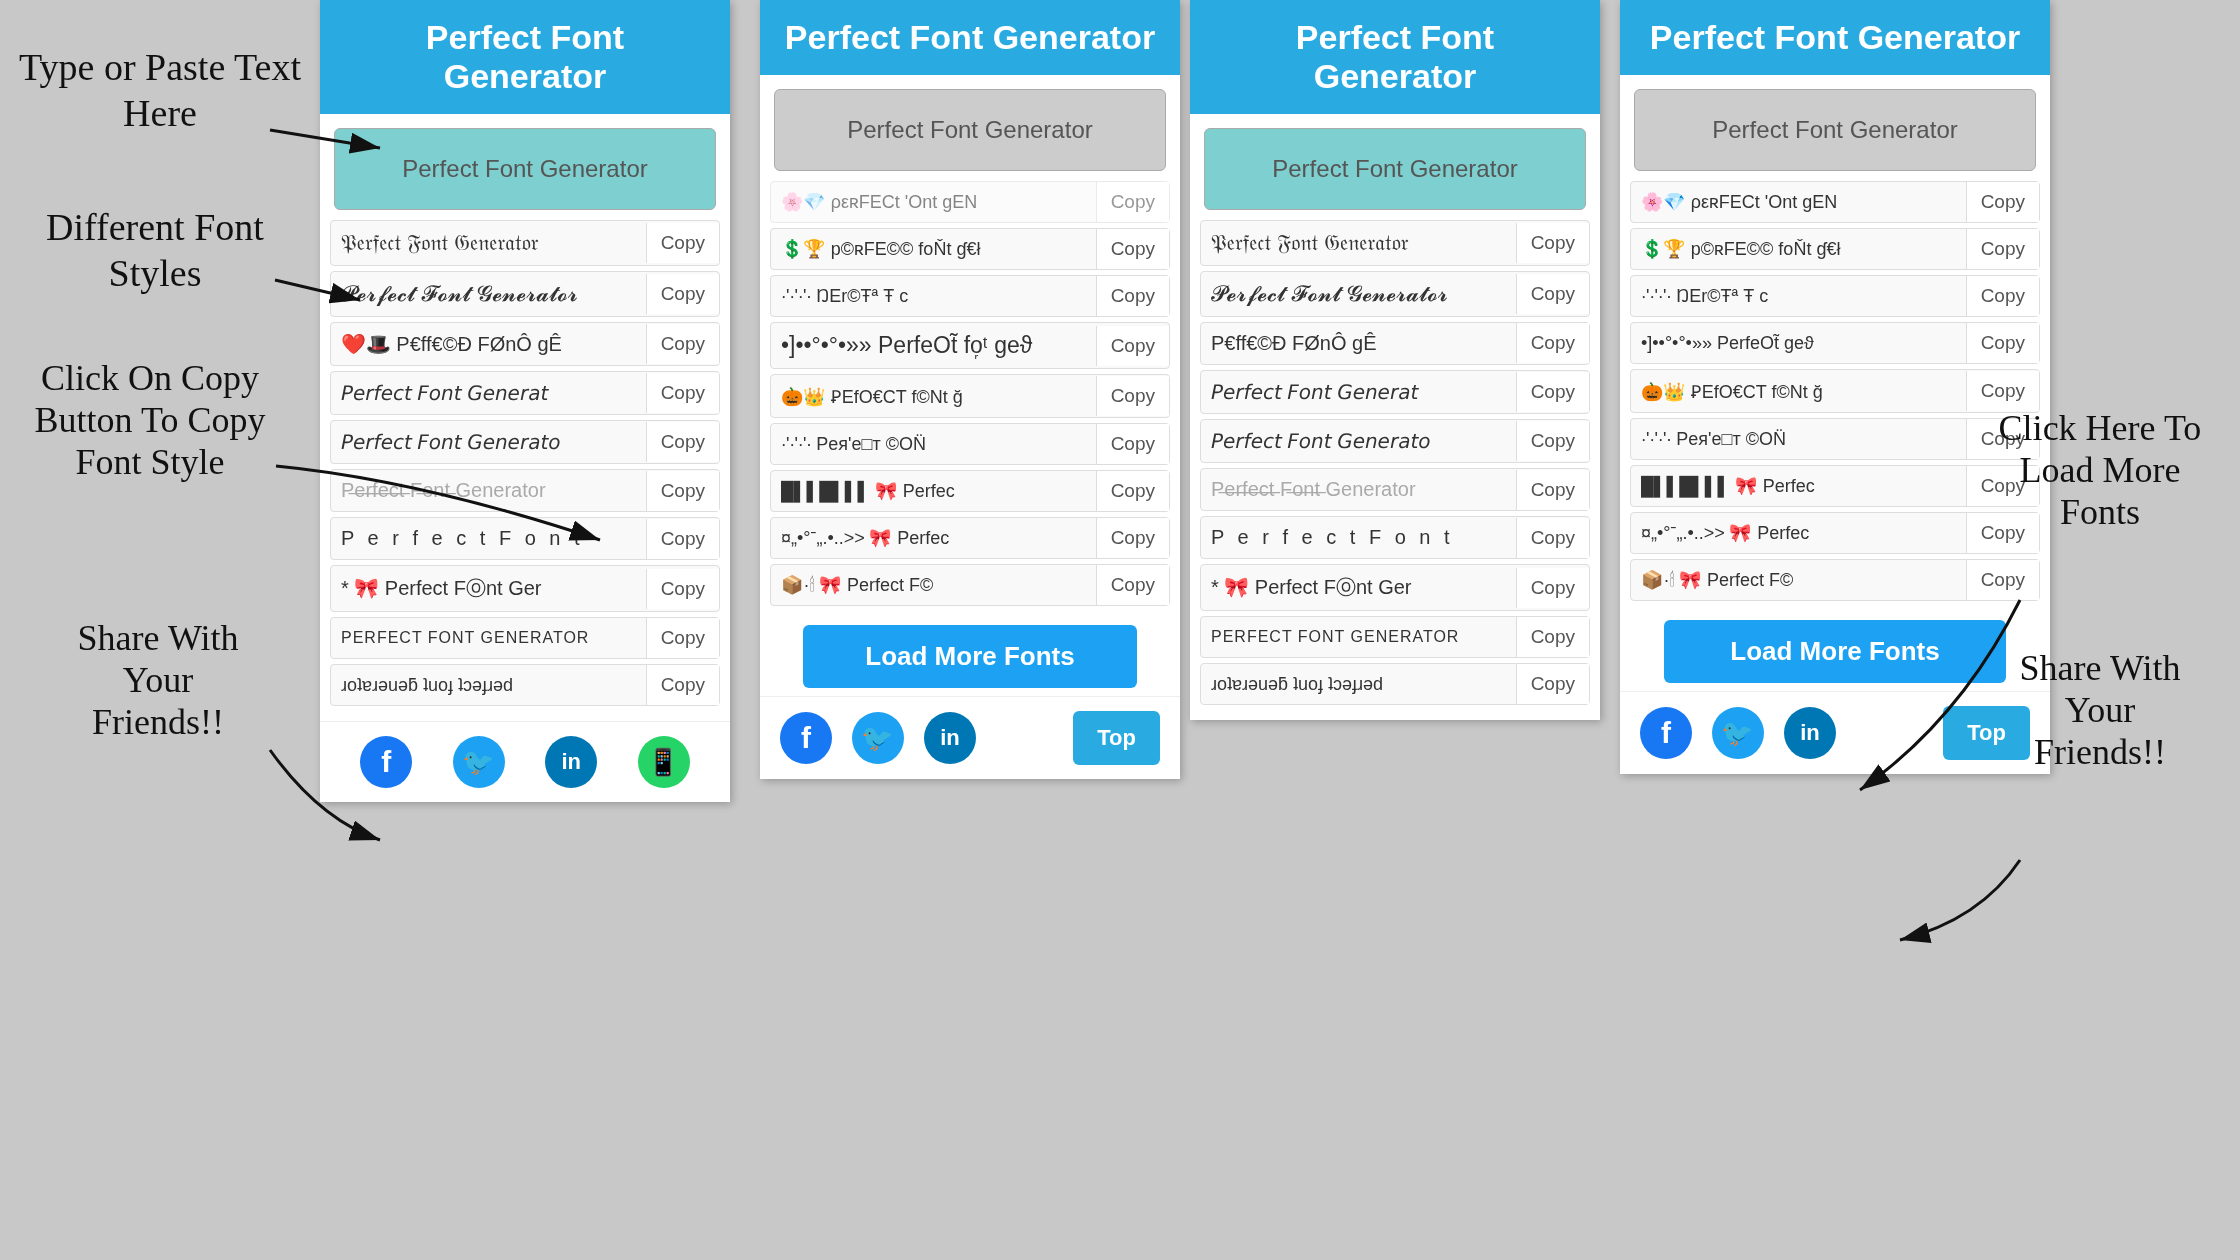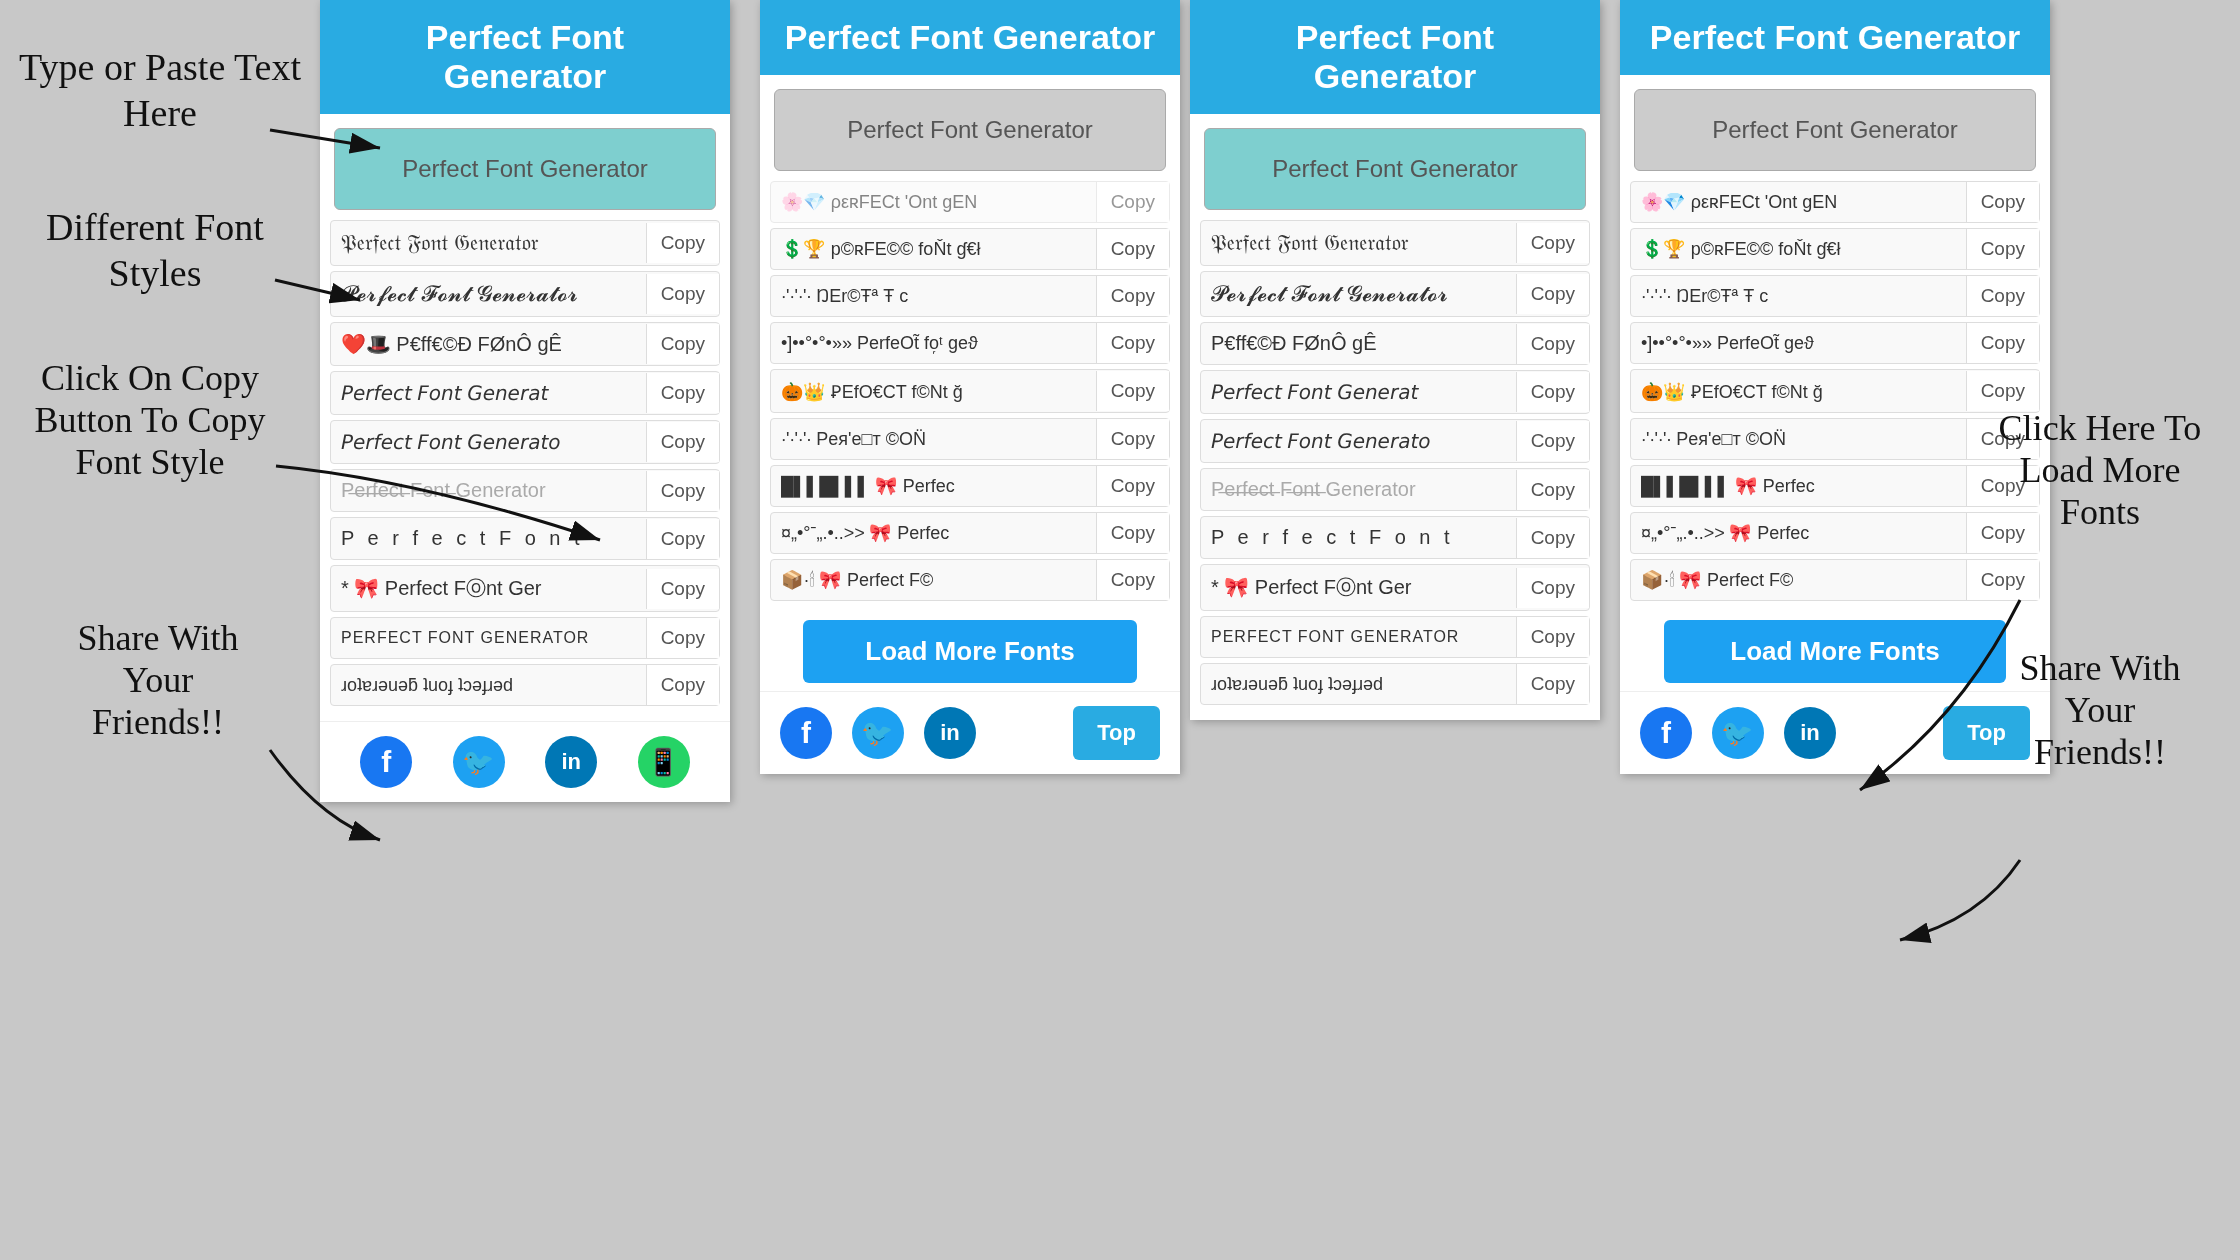--- a/index.html
+++ b/index.html
@@ -101,21 +101,21 @@
     </div>
     <div style="display:flex;align-items:center;border:1px solid #ddd;border-radius:4px;margin-bottom:5px;background:#f9f9f9;">
       <div style="flex:1;padding:9px 10px;font-size:18px;overflow:hidden;white-space:nowrap;text-overflow:ellipsis;color:#333;">💲🏆 p©ʀFE©© foŇt ɠ€ł</div>
       <button style="background:white;border:none;border-left:1px solid #ddd;padding:9px 14px;font-size:19px;color:#555;cursor:pointer;">Copy</button>
     </div>
     <div style="display:flex;align-items:center;border:1px solid #ddd;border-radius:4px;margin-bottom:5px;background:#f9f9f9;">
       <div style="flex:1;padding:9px 10px;font-size:18px;overflow:hidden;white-space:nowrap;text-overflow:ellipsis;color:#333;">∙'∙'∙'∙ ŊEr©Ŧª Ŧ c</div>
       <button style="background:white;border:none;border-left:1px solid #ddd;padding:9px 14px;font-size:19px;color:#555;cursor:pointer;">Copy</button>
     </div>
     <div style="display:flex;align-items:center;border:1px solid #ddd;border-radius:4px;margin-bottom:5px;background:#f9f9f9;">
-      <div style="flex:1;padding:9px 10px;font-size:18px;overflow:hidden;white-space:nowrap;text-overflow:ellipsis;color:#333;">•]••°•°•»» PеrfeOt̃ fo᷊ᵗ geϑ</div>
+      <div style="flex:1;padding:9px 10px;font-size:23px;overflow:hidden;white-space:nowrap;text-overflow:ellipsis;color:#333;">•]••°•°•»» PеrfeOt̃ fo᷊ᵗ geϑ</div>
       <button style="background:white;border:none;border-left:1px solid #ddd;padding:9px 14px;font-size:19px;color:#555;cursor:pointer;">Copy</button>
     </div>
     <div style="display:flex;align-items:center;border:1px solid #ddd;border-radius:4px;margin-bottom:5px;background:#f9f9f9;">
       <div style="flex:1;padding:9px 10px;font-size:18px;overflow:hidden;white-space:nowrap;text-overflow:ellipsis;color:#333;">🎃👑 ꝐEfO€CT f©Nt ğ</div>
       <button style="background:white;border:none;border-left:1px solid #ddd;padding:9px 14px;font-size:19px;color:#555;cursor:pointer;">Copy</button>
     </div>
     <div style="display:flex;align-items:center;border:1px solid #ddd;border-radius:4px;margin-bottom:5px;background:#f9f9f9;">
       <div style="flex:1;padding:9px 10px;font-size:18px;overflow:hidden;white-space:nowrap;text-overflow:ellipsis;color:#333;">∙'∙'∙'∙ Pеяʹe□т ©ON̈</div>
       <button style="background:white;border:none;border-left:1px solid #ddd;padding:9px 14px;font-size:19px;color:#555;cursor:pointer;">Copy</button>
     </div>
@@ -153,21 +153,21 @@
 
   <div style="padding:0 10px 10px;">
     <div style="display:flex;align-items:center;border:1px solid #ddd;border-radius:4px;margin-bottom:5px;background:#f9f9f9;">
       <div style="flex:1;padding:9px 10px;font-size:22px;overflow:hidden;white-space:nowrap;text-overflow:ellipsis;color:#333;">𝔓𝔢𝔯𝔣𝔢𝔠𝔱 𝔉𝔬𝔫𝔱 𝔊𝔢𝔫𝔢𝔯𝔞𝔱𝔬𝔯</div>
       <button style="background:white;border:none;border-left:1px solid #ddd;padding:9px 14px;font-size:19px;color:#555;cursor:pointer;">Copy</button>
     </div>
     <div style="display:flex;align-items:center;border:1px solid #ddd;border-radius:4px;margin-bottom:5px;background:#f9f9f9;">
       <div style="flex:1;padding:9px 10px;font-size:22px;overflow:hidden;white-space:nowrap;text-overflow:ellipsis;color:#333;">𝓟𝓮𝓻𝓯𝓮𝓬𝓽 𝓕𝓸𝓷𝓽 𝓖𝓮𝓷𝓮𝓻𝓪𝓽𝓸𝓻</div>
       <button style="background:white;border:none;border-left:1px solid #ddd;padding:9px 14px;font-size:19px;color:#555;cursor:pointer;">Copy</button>
     </div>
-    <div style="display:flex;align-items:flex-end;border:1px solid #ddd;border-radius:4px;margin-bottom:5px;background:#f9f9f9;">
+    <div style="display:flex;align-items:flex-start;border:1px solid #ddd;border-radius:4px;margin-bottom:5px;background:#f9f9f9;">
       <div style="flex:1;padding:9px 10px;font-size:20px;overflow:hidden;white-space:nowrap;text-overflow:ellipsis;color:#333;">P€ff€©Ð FØnÔ gÊ</div>
       <button style="background:white;border:none;border-left:1px solid #ddd;padding:9px 14px;font-size:19px;color:#555;cursor:pointer;">Copy</button>
     </div>
     <div style="display:flex;align-items:center;border:1px solid #ddd;border-radius:4px;margin-bottom:5px;background:#f9f9f9;">
       <div style="flex:1;padding:9px 10px;font-size:20px;overflow:hidden;white-space:nowrap;text-overflow:ellipsis;color:#333;font-style:italic;">𝘗𝘦𝘳𝘧𝘦𝘤𝘵 𝘍𝘰𝘯𝘵 𝘎𝘦𝘯𝘦𝘳𝘢𝘵</div>
       <button style="background:white;border:none;border-left:1px solid #ddd;padding:9px 14px;font-size:19px;color:#555;cursor:pointer;">Copy</button>
     </div>
     <div style="display:flex;align-items:center;border:1px solid #ddd;border-radius:4px;margin-bottom:5px;background:#f9f9f9;">
       <div style="flex:1;padding:9px 10px;font-size:20px;overflow:hidden;white-space:nowrap;text-overflow:ellipsis;color:#333;font-style:italic;">𝘗𝘦𝘳𝘧𝘦𝘤𝘵 𝘍𝘰𝘯𝘵 𝘎𝘦𝘯𝘦𝘳𝘢𝘵𝘰</div>
       <button style="background:white;border:none;border-left:1px solid #ddd;padding:9px 14px;font-size:19px;color:#555;cursor:pointer;">Copy</button>

